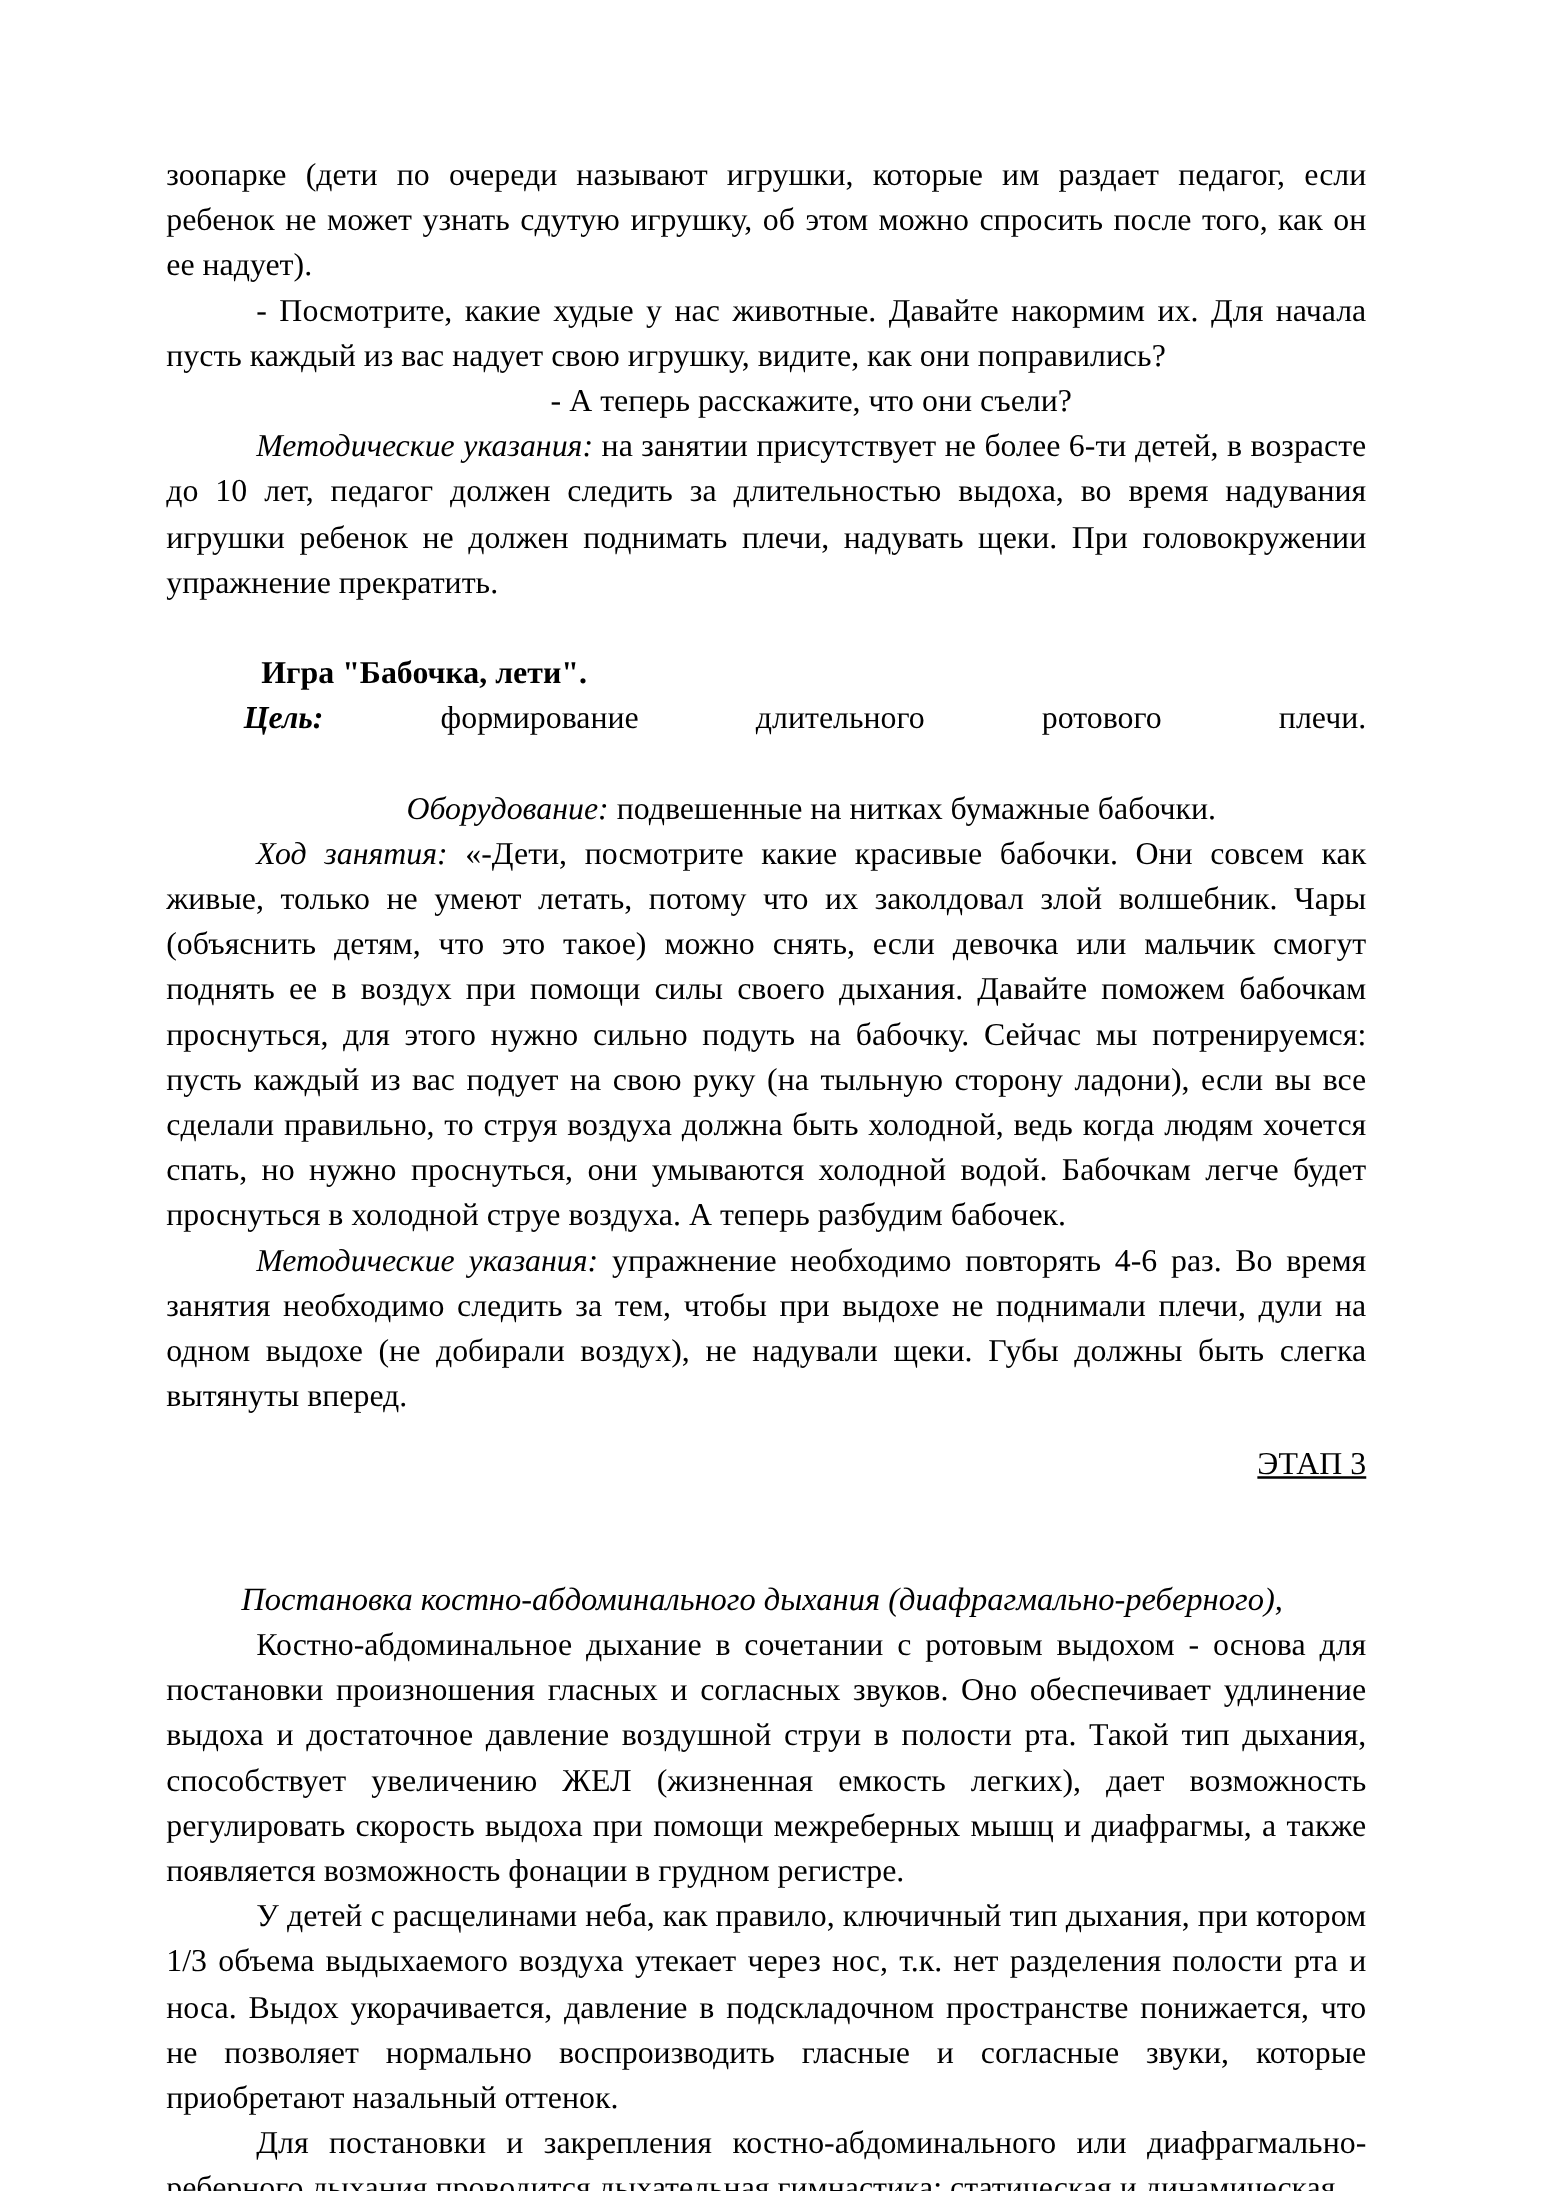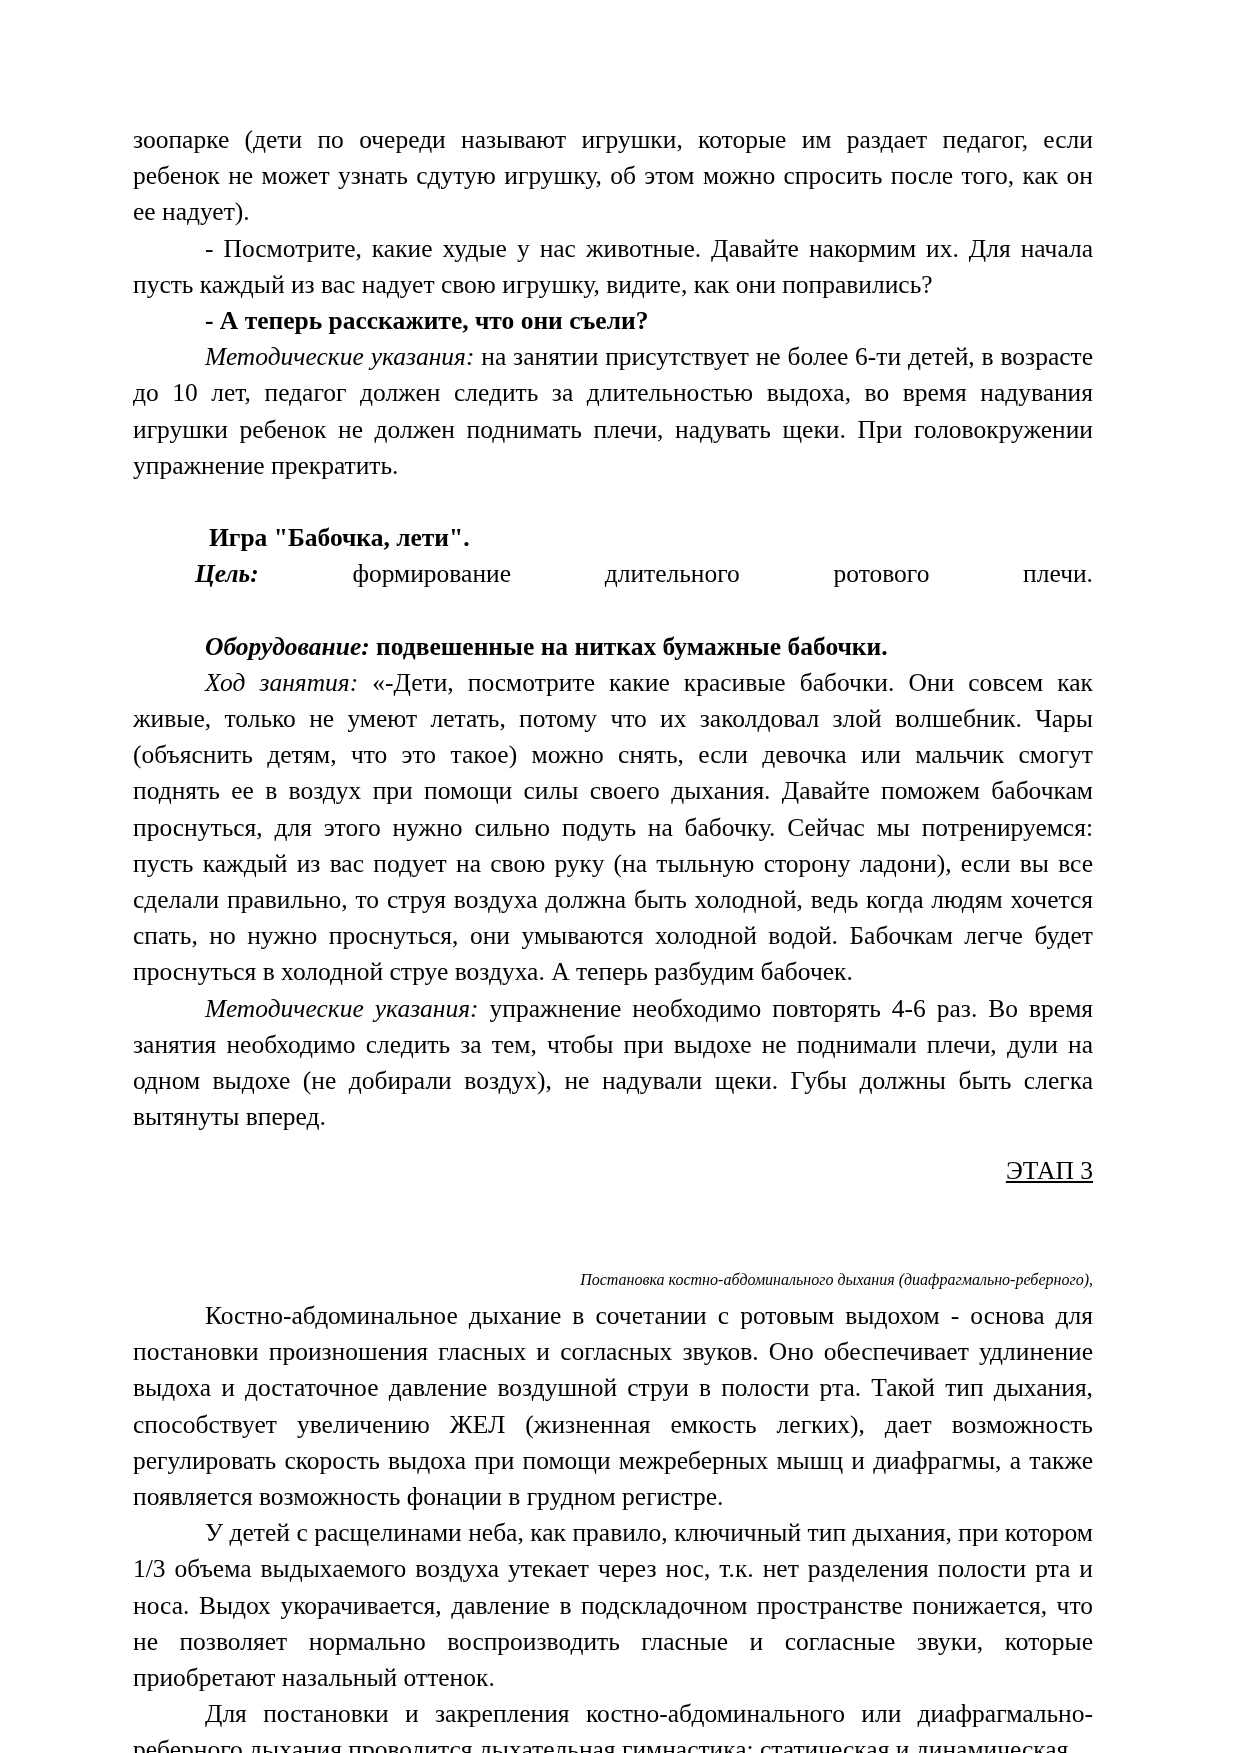--- a/index.html
+++ b/index.html
@@ -33,21 +33,21 @@
     -webkit-font-smoothing: antialiased;
   }
   p {
     margin: 0;
     padding: 0;
     text-align: justify;
   }
   
   .p-flush { text-indent: 0; }
   .p-indent { text-indent: 72px; }
-  .p-last-left { text-align: left; font-weight: bold; }
+  .p-last-left { text-align: center; }
 
   
   .i { font-style: italic; }
   .bi { font-weight: bold; font-style: italic; margin-left: 26px; }
 
   
   .heading-bold {
     margin: 0;
     font-weight: bold;
     font-size: 25.5px;
@@ -61,22 +61,22 @@
     font-size: 25.5px;
     line-height: 36.2px;
   }
   .stage-heading span.u {
     text-decoration: underline;
   }
   .subtitle-italic {
     margin: 0;
     font-style: italic;
     text-indent: 60px;
-    text-align: right;
-    font-size: 16px;
+    text-align: left;
+    font-size: 26px;
     line-height: 36.2px;
   }
   .spacer-sm { height: 18px; }
   .spacer-md { height: 36px; }
   .spacer-xl { height: 72px; }
 
   
   .stretch-line {
     text-align: justify;
     text-indent: 36px;

